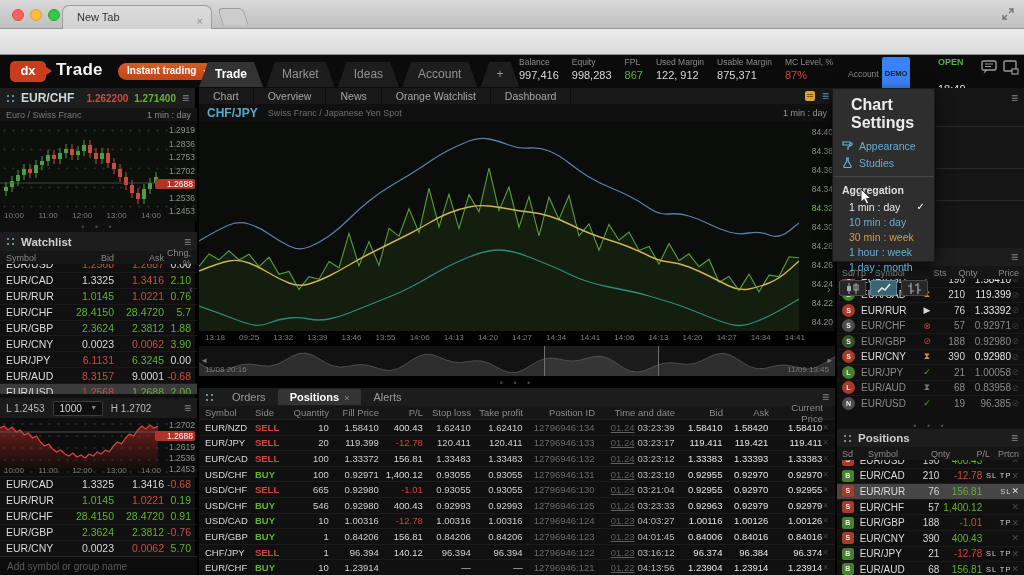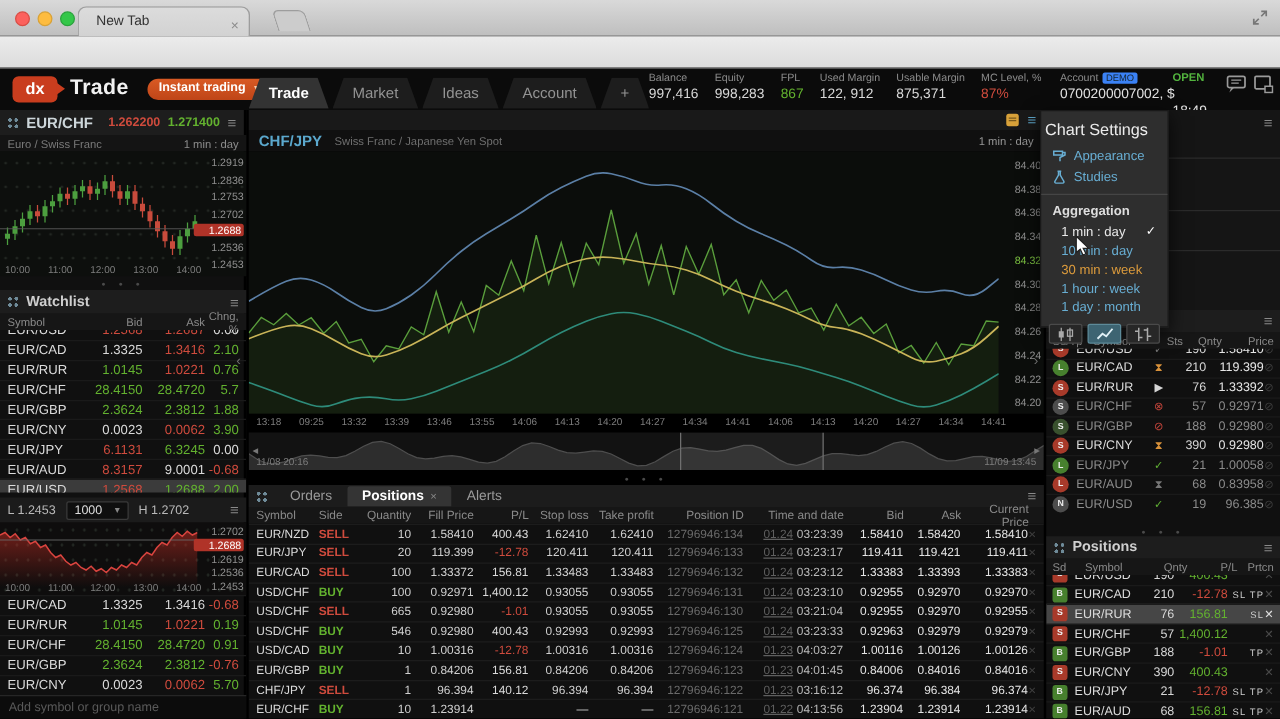--- a/index.html
+++ b/index.html
@@ -6,21 +6,21 @@
   html,body { background:#000; }
   #stage { position:relative; width:1024px; height:575px; overflow:hidden; background:#000; }
   .abs { position:absolute; }
 
   
   .titlebar { left:0; top:0; width:1024px; height:29px; background:linear-gradient(#d9d9d9,#bfbfbf); border-bottom:1px solid #979797; }
   .light { width:12px; height:12px; border-radius:50%; top:9px; }
   .l-red{ left:12px; background:#fc615d; border:1px solid #d94c44;}
   .l-yel{ left:30px; background:#fdbc40; border:1px solid #d9a236;}
   .l-grn{ left:48px; background:#34c749; border:1px solid #2aa33c;}
-  .btab { left:62px; top:5px; width:138px; height:24px; background:linear-gradient(#dcdcdc,#d2d2d2); border:1px solid #9d9d9d; border-bottom:none; border-radius:7px 7px 0 0; color:#333; font-size:11px; line-height:23px; padding-left:14px; }
+  .btab { left:62px; top:5px; width:150px; height:24px; background:linear-gradient(#dcdcdc,#d2d2d2); border:1px solid #9d9d9d; border-bottom:none; border-radius:7px 7px 0 0; color:#333; font-size:11px; line-height:23px; padding-left:14px; }
   .btab .x { position:absolute; right:8px; top:4px; color:#8a8a8a; font-size:11px; }
   .ntstub { left:220px; top:8px; width:26px; height:17px; background:#cccccc; border:1px solid #9d9d9d; border-bottom:none; border-radius:5px 5px 0 0; transform:skewX(18deg); }
   .fsarrows { right:10px; top:8px; color:#7a7a7a; font-size:11px; }
   .toolbar { left:0; top:29px; width:1024px; height:26px; background:linear-gradient(#ececec,#dcdcdc); border-bottom:1px solid #8f8f8f; }
   .navbtn { top:33px; color:#666; font-size:13px; line-height:14px; }
   .urlbar { left:70px; top:32px; width:898px; height:20px; background:#fff; border:1px solid #9fb3c6; border-radius:3px; display:flex; align-items:center; padding:0 6px; }
   .urlbar input { border:none; outline:none; flex:1; font-size:11px; color:#222; background:transparent; }
   .mag { width:9px; height:9px; border:1.5px solid #777; border-radius:50%; position:relative; margin-right:6px; }
   .mag::after { content:""; position:absolute; width:5px; height:1.5px; background:#777; transform:rotate(45deg); left:7px; top:9px; }
   .star { color:#999; font-size:13px; margin-left:4px; }
@@ -30,21 +30,21 @@
   .apphead { left:0; top:55px; width:1024px; height:33px; background:#0b0b0b; }
   .dxlogo { left:10px; top:61px; width:36px; height:21px; background:#c93d1e; border-radius:5px; color:#fff; font-weight:bold; font-size:13px; text-align:center; line-height:20px; }
   .dxlogo::after{ content:""; position:absolute; right:-6px; top:5px; border-left:7px solid #c93d1e; border-top:5px solid transparent; border-bottom:5px solid transparent; }
   .brand { left:56px; top:60px; color:#f2f2f2; font-size:17px; font-weight:bold; letter-spacing:.3px; }
   .instant { left:118px; top:63px; height:17px; background:linear-gradient(#d95a24,#bf4518); border-radius:9px; color:#fff; font-size:10px; font-weight:bold; padding:2px 9px; }
   .instant .car { font-size:8px; margin-left:4px; color:#f8c9a8; }
   .stats { left:519px; top:57px; display:flex; gap:13px; align-items:flex-start; }
   .stat .lb { color:#8c8c8c; font-size:8.5px; }
   .stat .vl { font-size:11px; color:#e3e3e3; margin-top:2px; }
   .stat .vl.up{ color:#5fae33; } .stat .vl.dn{ color:#c8402f; }
-  .demo { background:#3b82f6; color:#14242e; font-size:7.5px; font-weight:normal; border-radius:2px; padding:0 3px; margin-left:3px; }
+  .demo { background:#3b82f6; color:#14242e; font-size:7.5px; font-weight:bold; border-radius:2px; padding:12px 3px; margin-left:3px; }
   .openlb { color:#52b33e; font-size:9px; font-weight:bold; }
   .hicon { top:60px; color:#9a9a9a; }
 
   
   .mtabs { left:199px; top:62px; display:flex; }
   .mtab { position:relative; background:#1d1d1d; color:#939393; font-size:12px; padding:5px 16px 6px; margin-right:3px; clip-path:polygon(9px 0, calc(100% - 9px) 0, 100% 100%, 0 100%); }
   .mtab.active { background:#333; color:#fff; font-weight:bold; }
   
   .subtabs { left:199px; top:88px; width:636px; height:16px; background:#191919; display:flex; align-items:center; }
   .stab { color:#a6a6a6; font-size:10.5px; padding:0 14px; border-right:1px solid #0d0d0d; height:16px; line-height:16px; }
@@ -148,21 +148,21 @@
   .prow .psym { width:54px; color:#dcdcdc; }
   .prow .pq { width:28px; text-align:right; color:#d6d6d6; }
   .prow .ppl { width:44px; text-align:right; }
   .prow .pp { width:30px; text-align:right; color:#cfcfcf; font-size:7.5px; letter-spacing:1px; }
   .prow .px { flex:1; text-align:right; color:#4a4a4a; font-size:9px; }
   .prow.sel { background:#464646; }
   .prow.sel .px { color:#ddd; }
 
   
   .dropdown { left:832px; top:88px; width:103px; height:174px; background:#2e2e2e; border:1px solid #191919; box-shadow:0 5px 14px rgba(0,0,0,.7); z-index:50; padding:5px 0; }
-  .dd-title { color:#ececec; font-weight:normal; font-size:13px; padding:2px 3px 5px; }
+  .dd-title { color:#ececec; font-weight:bold; font-size:16px; padding:2px 18px 5px; }
   .dd-item { display:flex; align-items:center; gap:6px; color:#68aed3; font-size:10.5px; padding:2.5px 9px; }
   .dd-div { height:1px; background:#454545; margin:5px 0; }
   .dd-sub { color:#dedede; font-weight:bold; font-size:10.5px; padding:2px 9px 3px; }
   .agg-item { display:flex; align-items:center; font-size:10.5px; padding:1.5px 9px 1.5px 16px; }
   .agg-item .chk { display:none; margin-left:auto; color:#fff; font-size:10px; }
   .agg-item.current { color:#e9e9e9; } .agg-item.current .chk { display:inline; }
   .agg-item.link { color:#68aed3; }
   .agg-item.hover { color:#dc9b3c; }
   .dd-foot { display:flex; gap:4px; justify-content:center; margin-top:6px; }
   .ctbtn { width:27px; height:16px; background:#272727; border:1px solid #4a4a4a; border-radius:2px; display:flex; align-items:center; justify-content:center; }
@@ -287,20 +287,32 @@
       <div class="mtab">
         <span>Account</span>
       </div>
 
       <div class="mtab">
         <span>+</span>
       </div>
     </div>
 
   <div class="abs subtabs">
+    <div style="display:flex">
+
+        <span class="stab"><span>Chart</span></span>
+
+        <span class="stab"><span>Overview</span></span>
+
+        <span class="stab"><span>News</span></span>
+
+        <span class="stab"><span>Orange Watchlist</span></span>
+
+        <span class="stab"><span>Dashboard</span></span>
+      </div>
     <div style="margin-left:auto;display:flex;align-items:center;gap:7px;padding-right:6px">
       <span class="note-ic"></span>
       <span class="blue-menu">≡</span>
     </div>
   </div>
 
   <div class="abs sidebar">
     <div class="ph qh">
       <span class="grid-ic"></span>
       <span class="sym">EUR/CHF</span>

